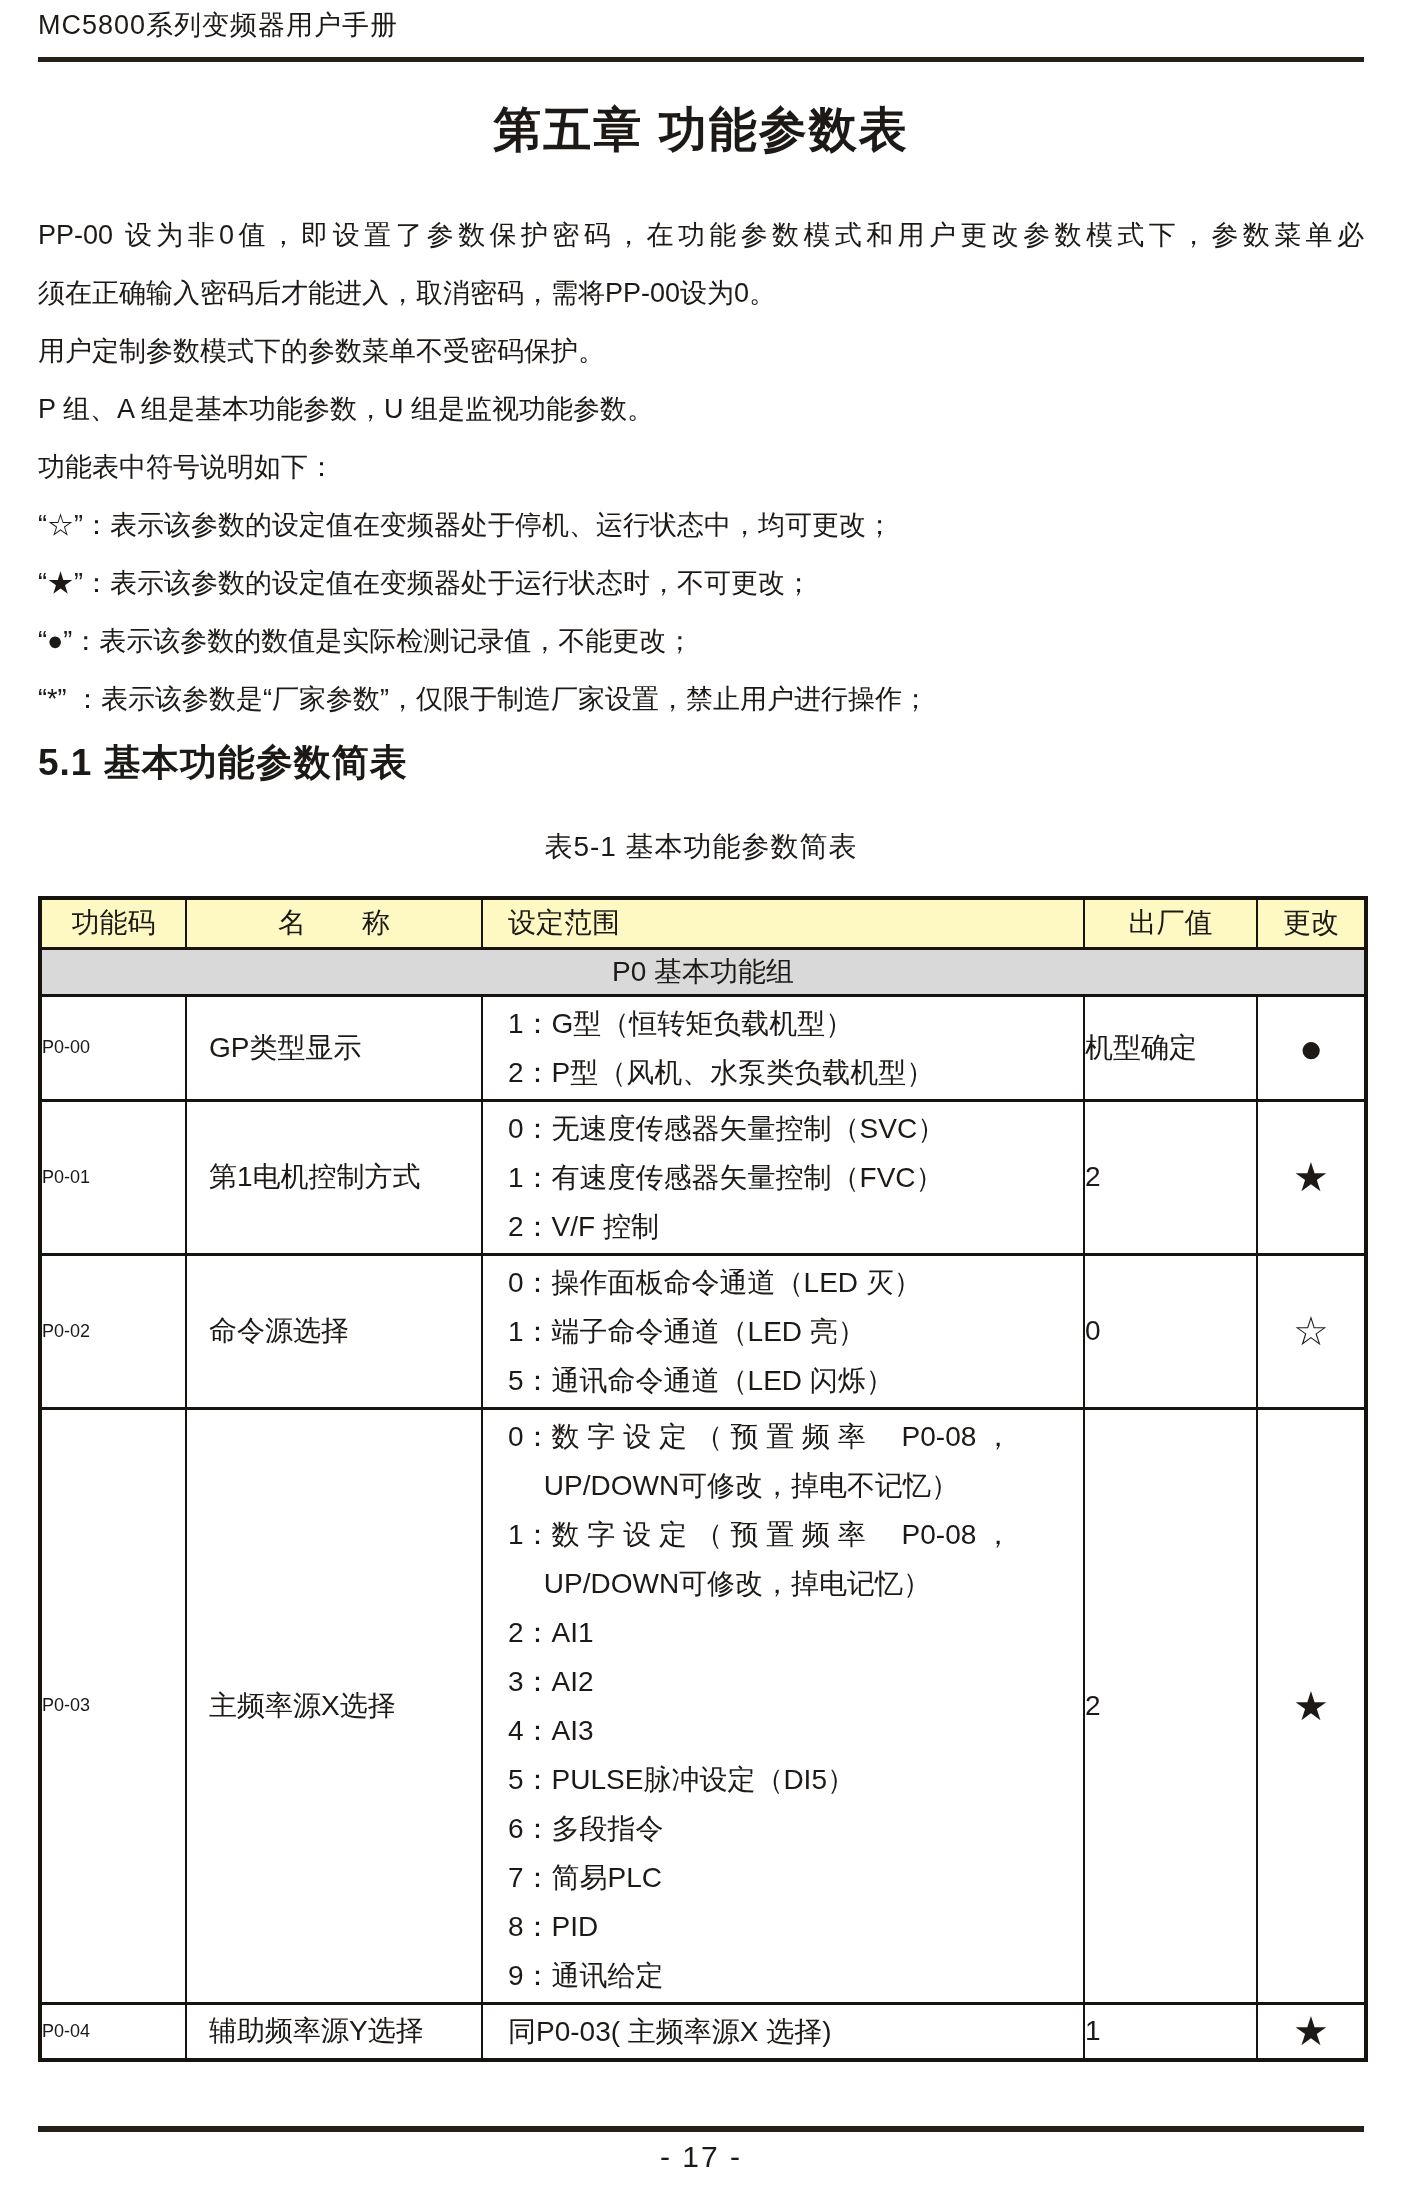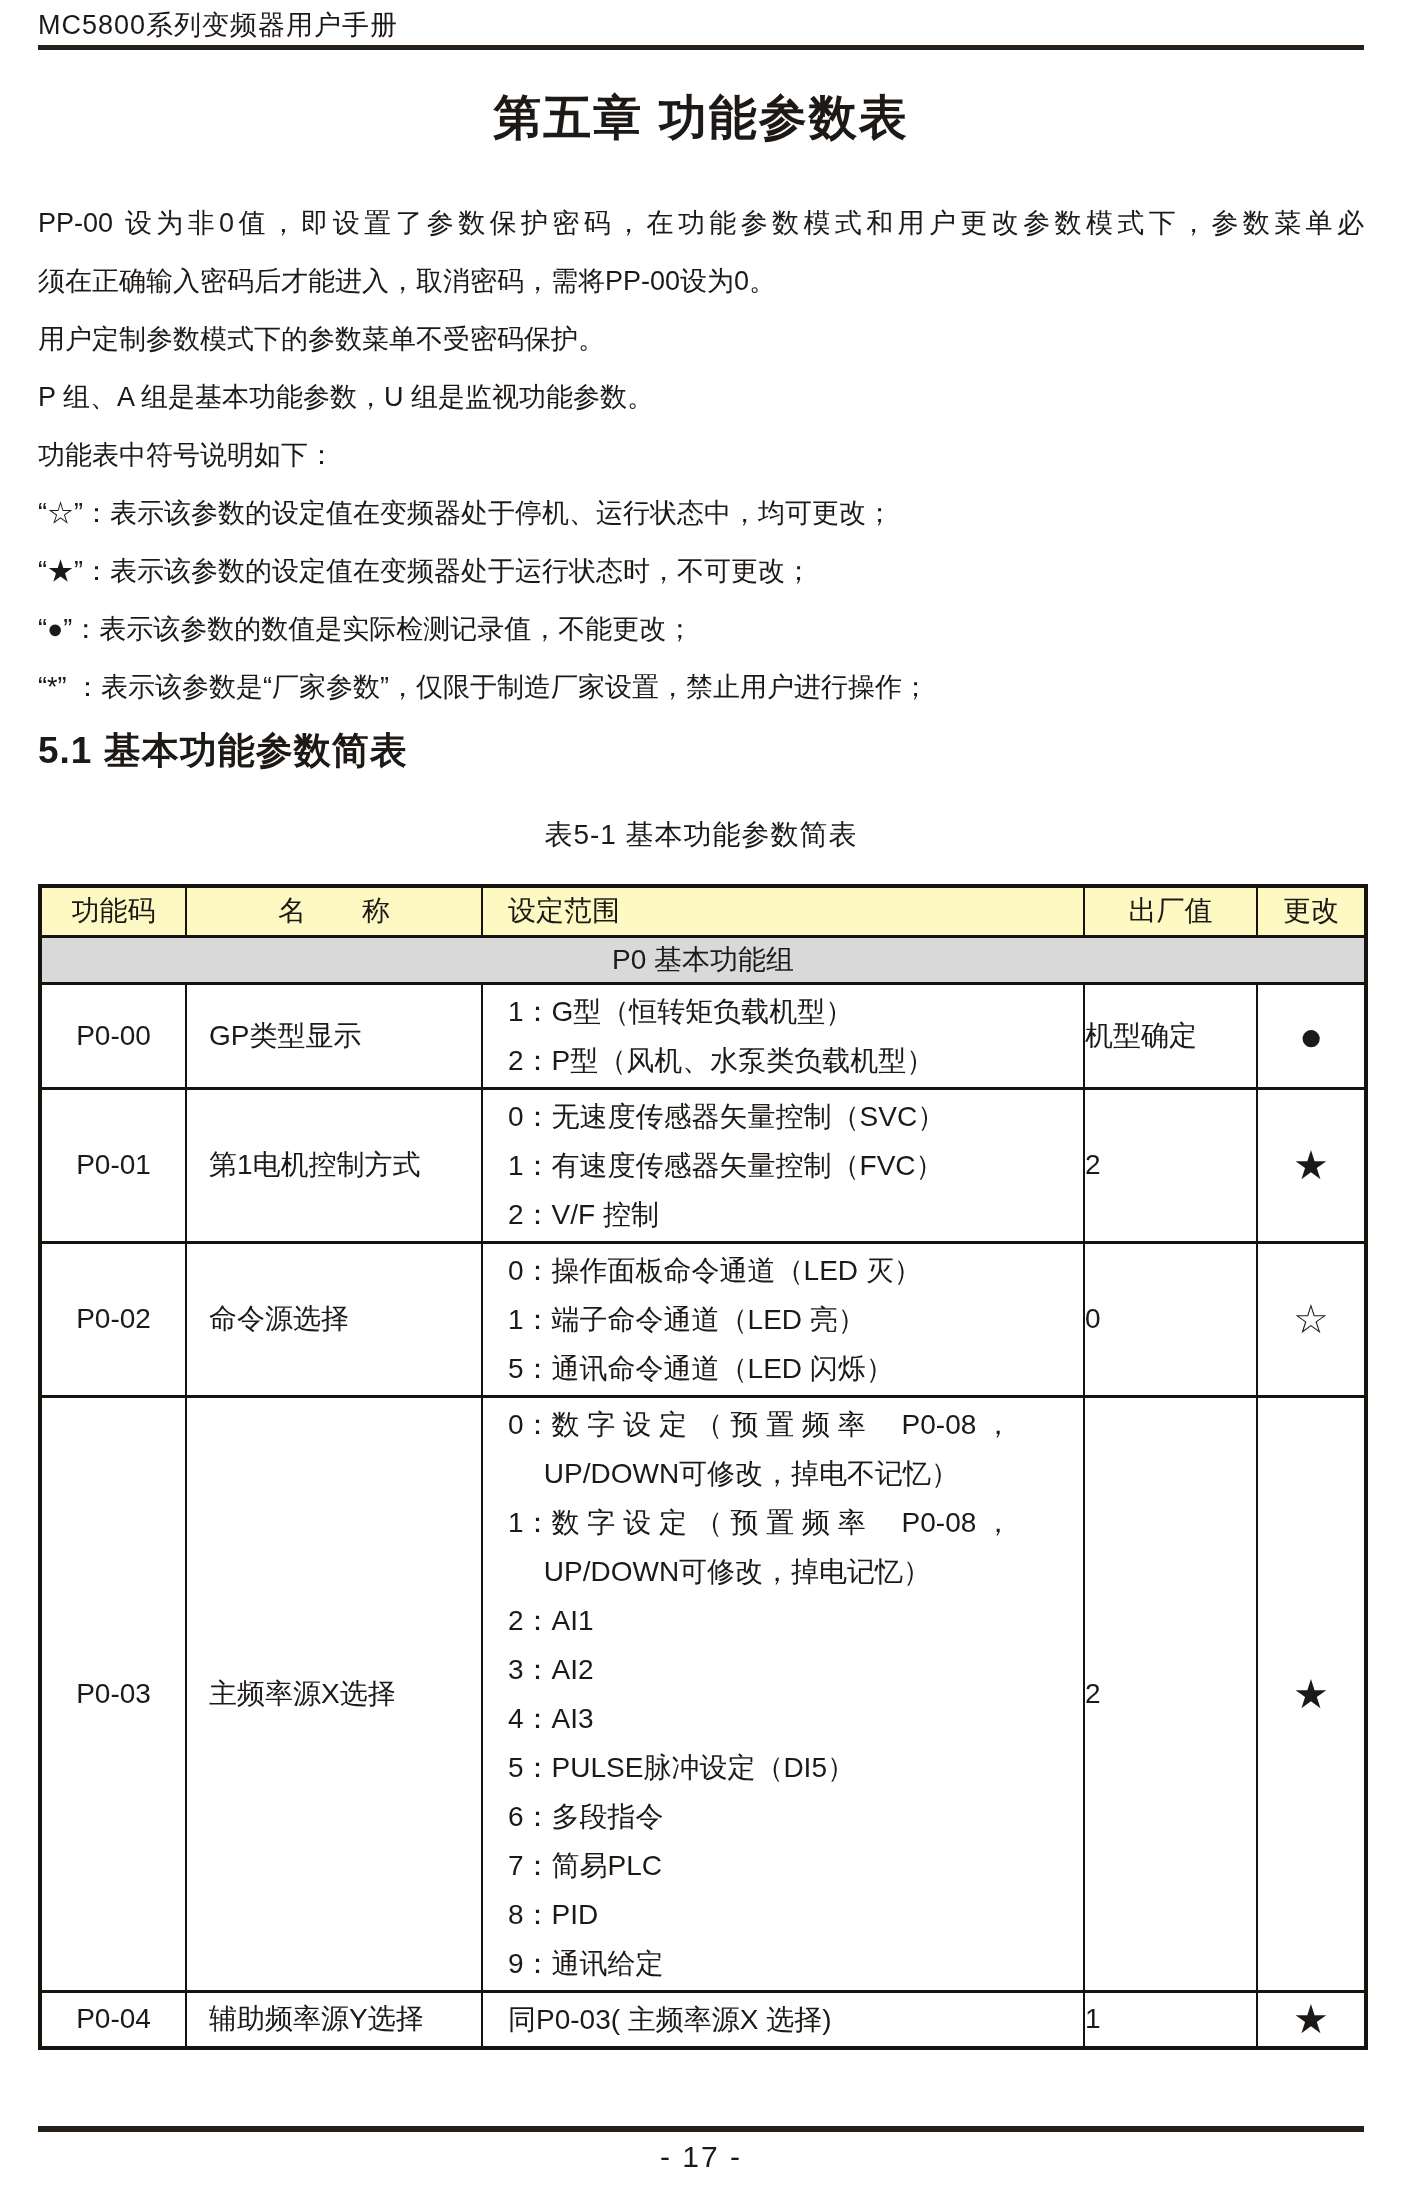--- a/index.html
+++ b/index.html
@@ -6,21 +6,21 @@
   html, body { background: #ffffff; }
   body {
     width: 1402px; height: 2185px;
     font-family: "Liberation Sans", sans-serif;
     color: #1c1917;
     overflow: hidden;
   }
   .page { position: relative; width: 1402px; height: 2185px; padding: 0 38px; }
 
   .doc-header {
-    padding-top: 7px; padding-bottom: 2px;
+    padding-top: 7px; padding-bottom: 14px;
     border-bottom: 5px solid #272019;
     font-size: 27px; letter-spacing: 1px;
   }
 
   .chapter-title {
     margin-top: 36px;
     text-align: center;
     font-size: 48px; font-weight: bold; letter-spacing: 2px;
   }
 
@@ -42,21 +42,21 @@
   .params tr { border-top: 3px solid #17130f; border-bottom: 3px solid #17130f; }
   .params thead th {
     background: #fef9c3; font-weight: normal;
     font-size: 28px; height: 50px; text-align: center;
   }
   .params thead th.col-range { text-align: left; padding-left: 25px; }
   .group-row td {
     background: #d9d9d9; height: 47px;
     text-align: center; font-size: 28px;
   }
-  td.cell-code    { text-align: center; font-size: 28px; }
+  td.cell-code    { text-align: left; font-size: 18px; }
   td.cell-name    { padding-left: 22px; font-size: 28px; }
   td.cell-range   { padding: 2px 6px 2px 25px; }
   .range-line     { line-height: 49px; font-size: 28px; white-space: pre-wrap; }
   td.cell-default { font-size: 28px; }
   td.cell-change  { text-align: center; font-size: 40px; line-height: 1; }
 
   .footer-rule {
     position: absolute; left: 38px; right: 38px; top: 2126px;
     border-top: 6px solid #272019;
   }

